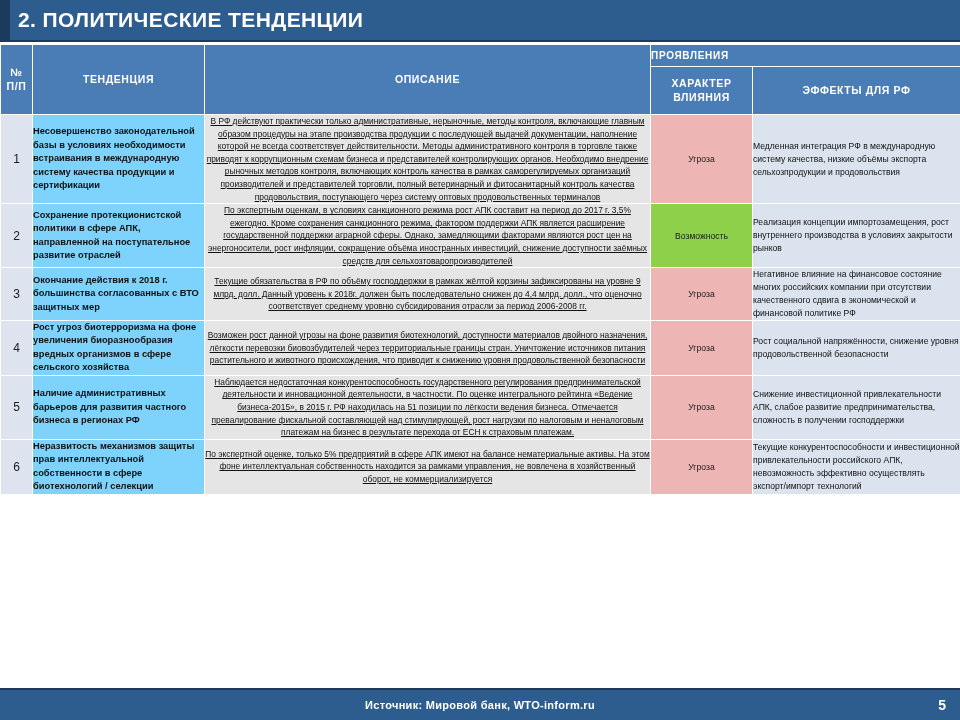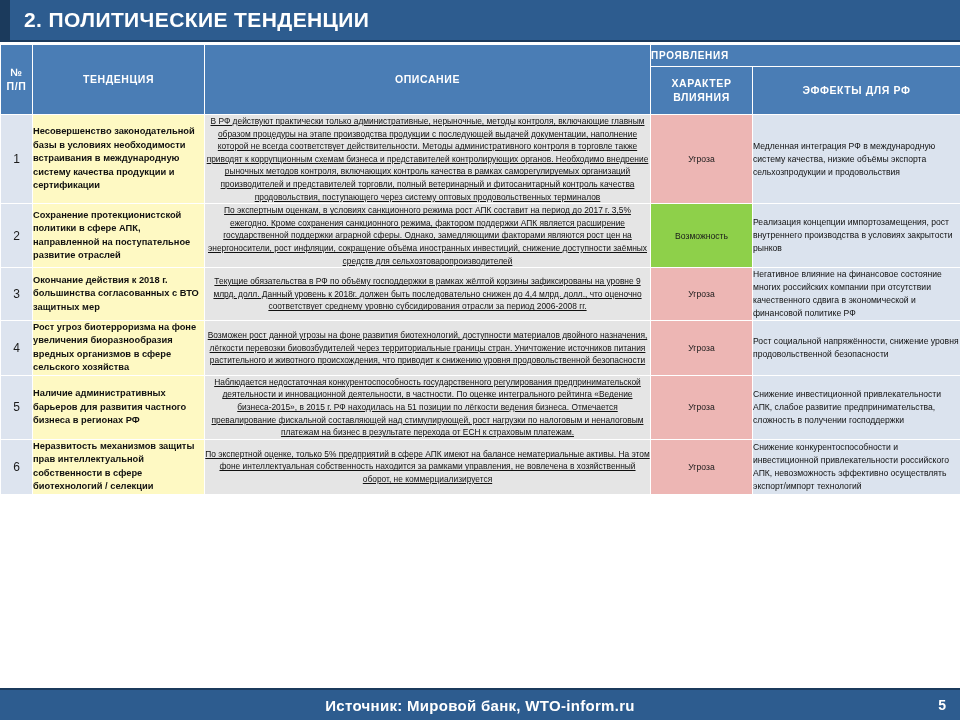--- a/index.html
+++ b/index.html
@@ -29,21 +29,21 @@
   .title-accent {
     width: 10px; height: 42px;
     background: #1b3a5c;
     flex: 0 0 auto;
   }
   .title-text {
     color: #ffffff;
     font-size: 21px;
     font-weight: bold;
     letter-spacing: 0.4px;
-    padding-left: 14px;
+    padding-left: 8px;
     white-space: nowrap;
   }
 
   
   .table-wrap {
     position: absolute;
     left: 0; top: 44px;
     width: 960px;
     height: 640px;
   }
@@ -82,21 +82,21 @@
 
   
   td.num {
     background: #dde4ef;
     color: #1a1a1a;
     font-size: 12px;
     text-align: center;
     vertical-align: middle;
   }
   td.trend {
-    background: #fef9c3;
+    background: #7dd3fc;
     color: #111111;
     font-size: 9.3px;
     font-weight: bold;
     line-height: 1.45;
     padding: 6px 8px 6px 10px;
     vertical-align: middle;
     margin-left: 16px;
   }
   td.desc {
     background: #e5e5e5;
@@ -133,21 +133,21 @@
     left: 0; bottom: 0;
     width: 960px; height: 32px;
     background: #2d5c8f;
     border-top: 2px solid #1b3a5c;
     display: flex;
     align-items: center;
     justify-content: center;
   }
   .footer-text {
     color: #ffffff;
-    font-size: 15px;
+    font-size: 11px;
     font-weight: bold;
     letter-spacing: 0.3px;
   }
   .page-num {
     position: absolute;
     right: 14px;
     top: 50%;
     transform: translateY(-50%);
     color: #ffffff;
     font-size: 14px;
@@ -231,21 +231,21 @@
           <td class="desc">Наблюдается недостаточная конкурентоспособность государственного регулирования предпринимательской деятельности и инновационной деятельности, в частности. По оценке интегрального рейтинга «Ведение бизнеса-2015», в 2015 г. РФ находилась на 51 позиции по лёгкости ведения бизнеса. Отмечается превалирование фискальной составляющей над стимулирующей, рост нагрузки по налоговым и неналоговым платежам на бизнес в результате перехода от ЕСН к страховым платежам.</td>
           <td class="impact threat">Угроза</td>
           <td class="effect">Снижение инвестиционной привлекательности АПК, слабое развитие предпринимательства, сложность в получении господдержки</td>
         </tr>
 
         <tr>
           <td class="num">6</td>
           <td class="trend">Неразвитость механизмов защиты прав интеллектуальной собственности в сфере биотехнологий / селекции</td>
           <td class="desc">По экспертной оценке, только 5% предприятий в сфере АПК имеют на балансе нематериальные активы. На этом фоне интеллектуальная собственность находится за рамками управления, не вовлечена в хозяйственный оборот, не коммерциализируется</td>
           <td class="impact threat">Угроза</td>
-          <td class="effect">Снижение конкурентоспособности и инвестиционной привлекательности российского АПК, невозможность эффективно осуществлять экспорт/импорт технологий</td>
+          <td class="effect">Текущие конкурентоспособности и инвестиционной привлекательности российского АПК, невозможность эффективно осуществлять экспорт/импорт технологий</td>
         </tr>
 
       </tbody>
     </table>
   </div>
 
   <div class="footer-bar">
     <div class="footer-text">Источник: Мировой банк, WTO-inform.ru</div>
     <div class="page-num">5</div>
   </div>

